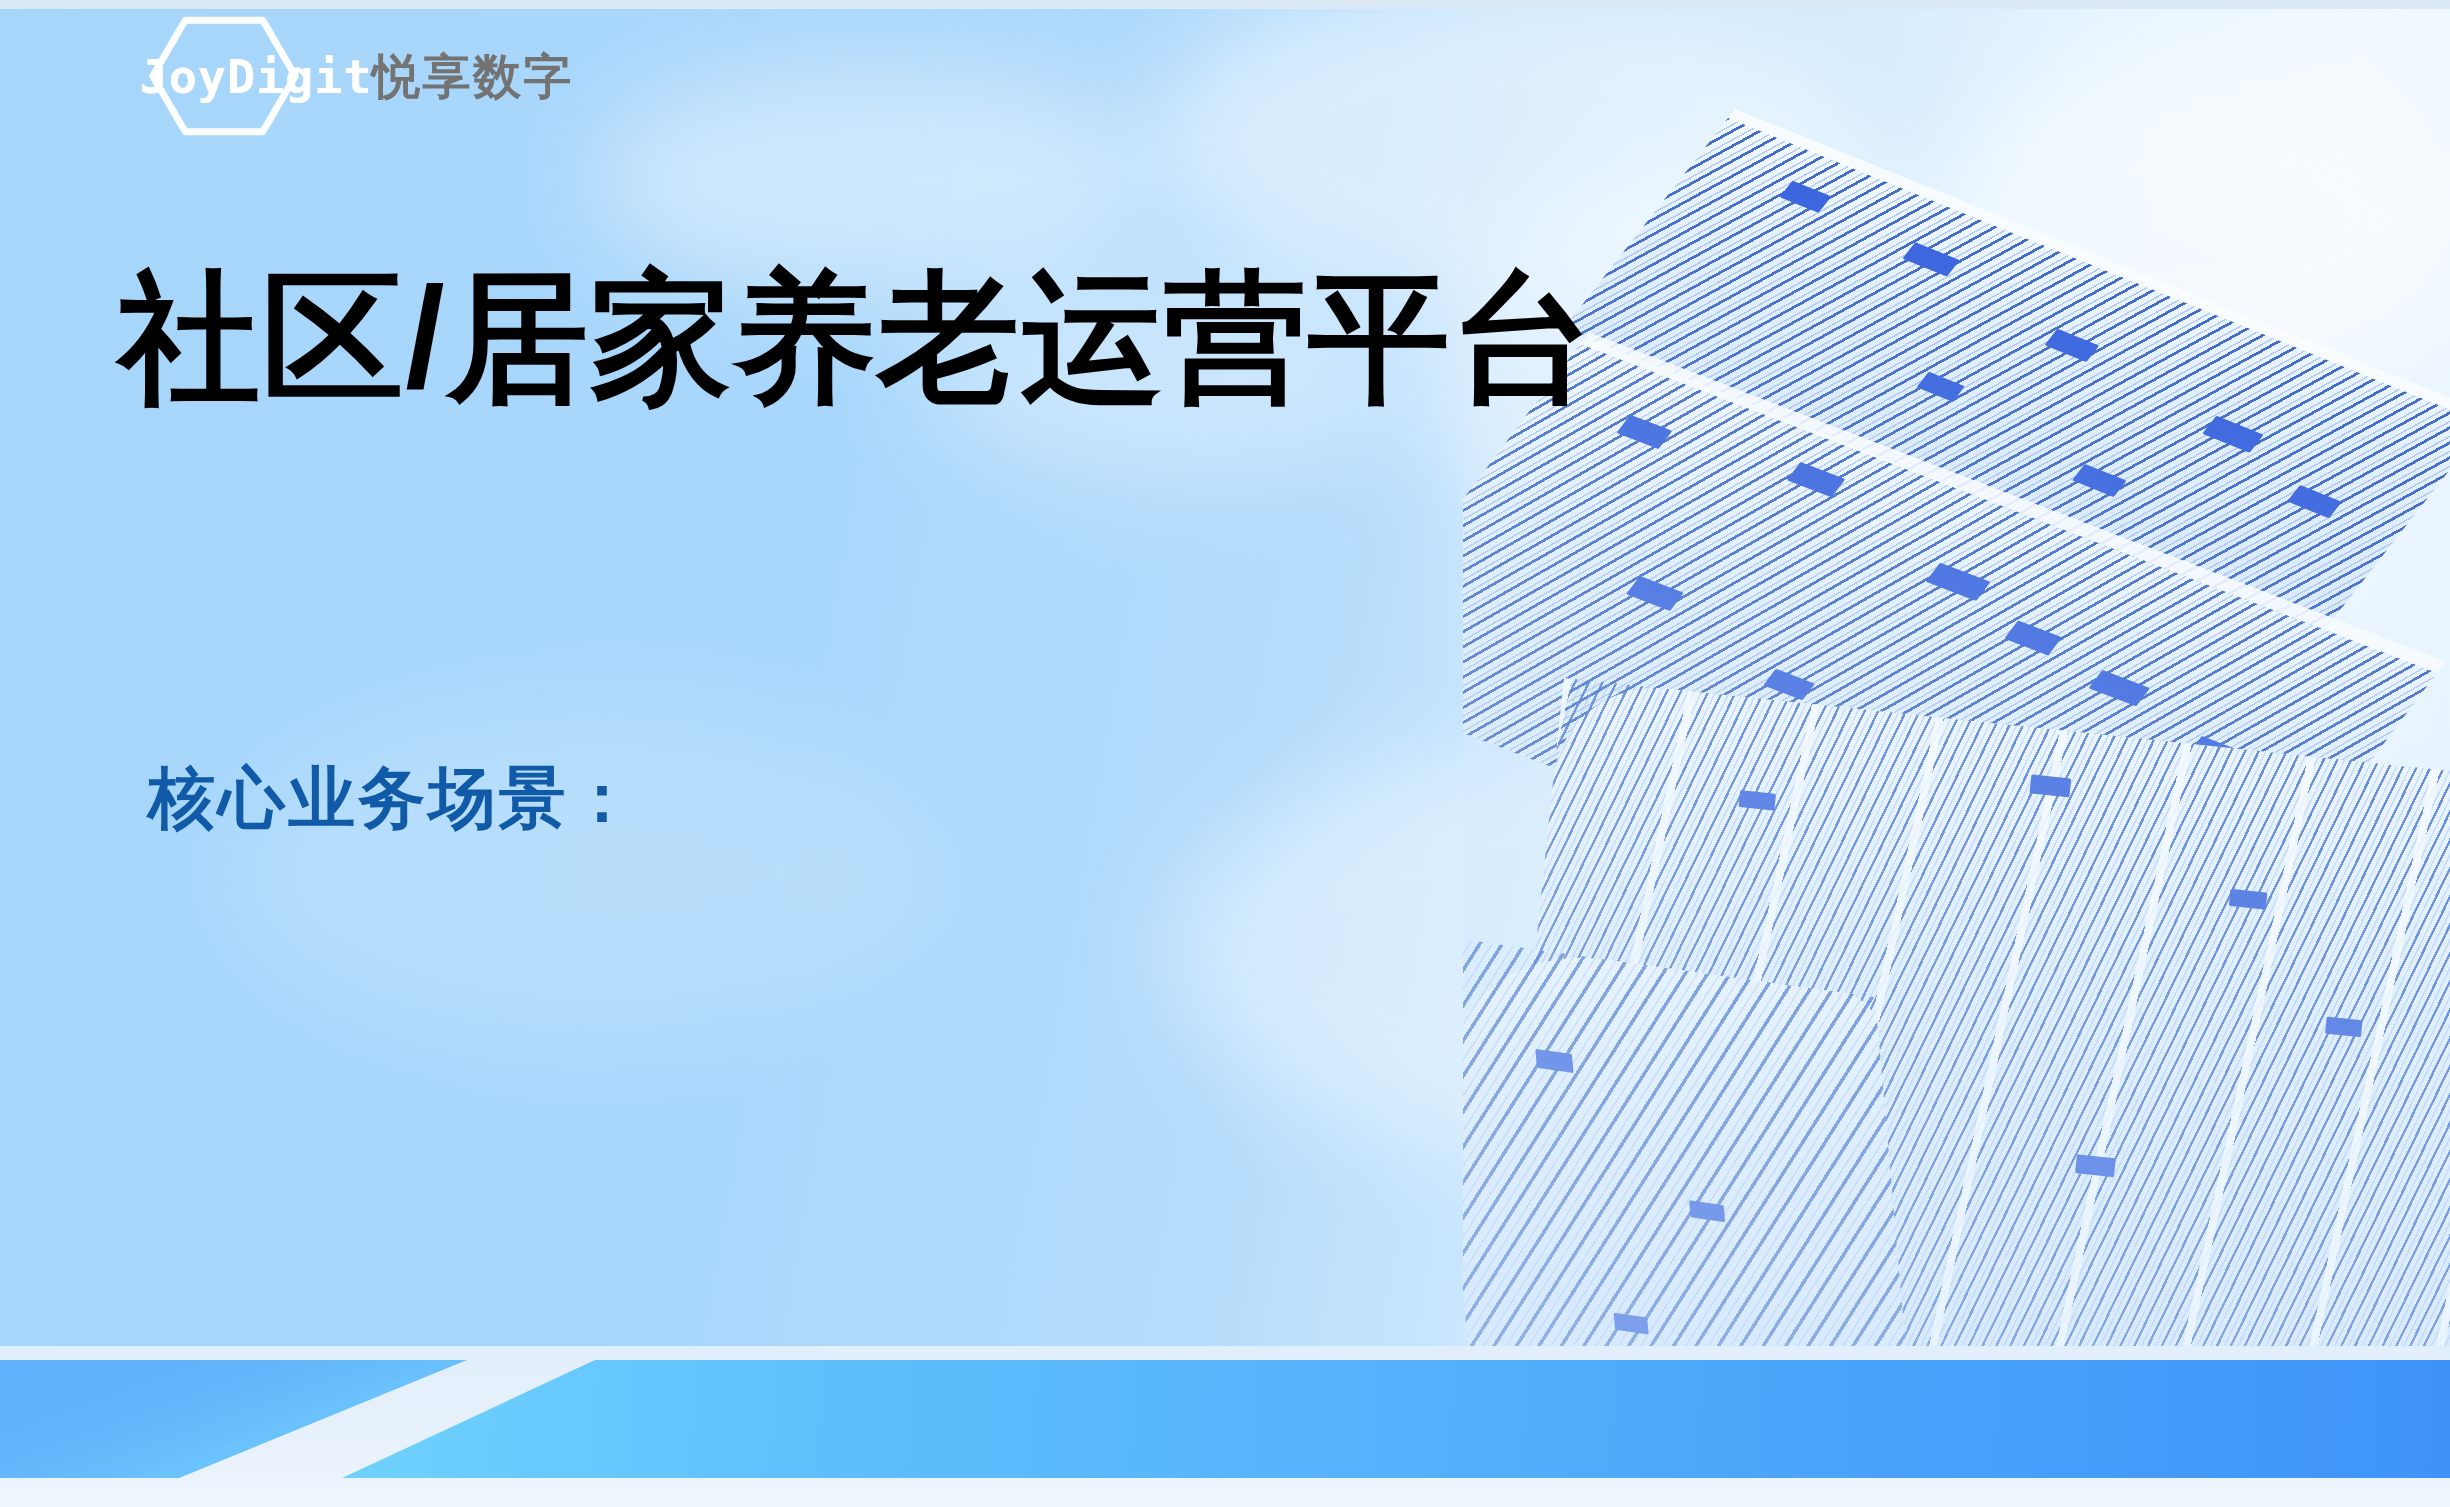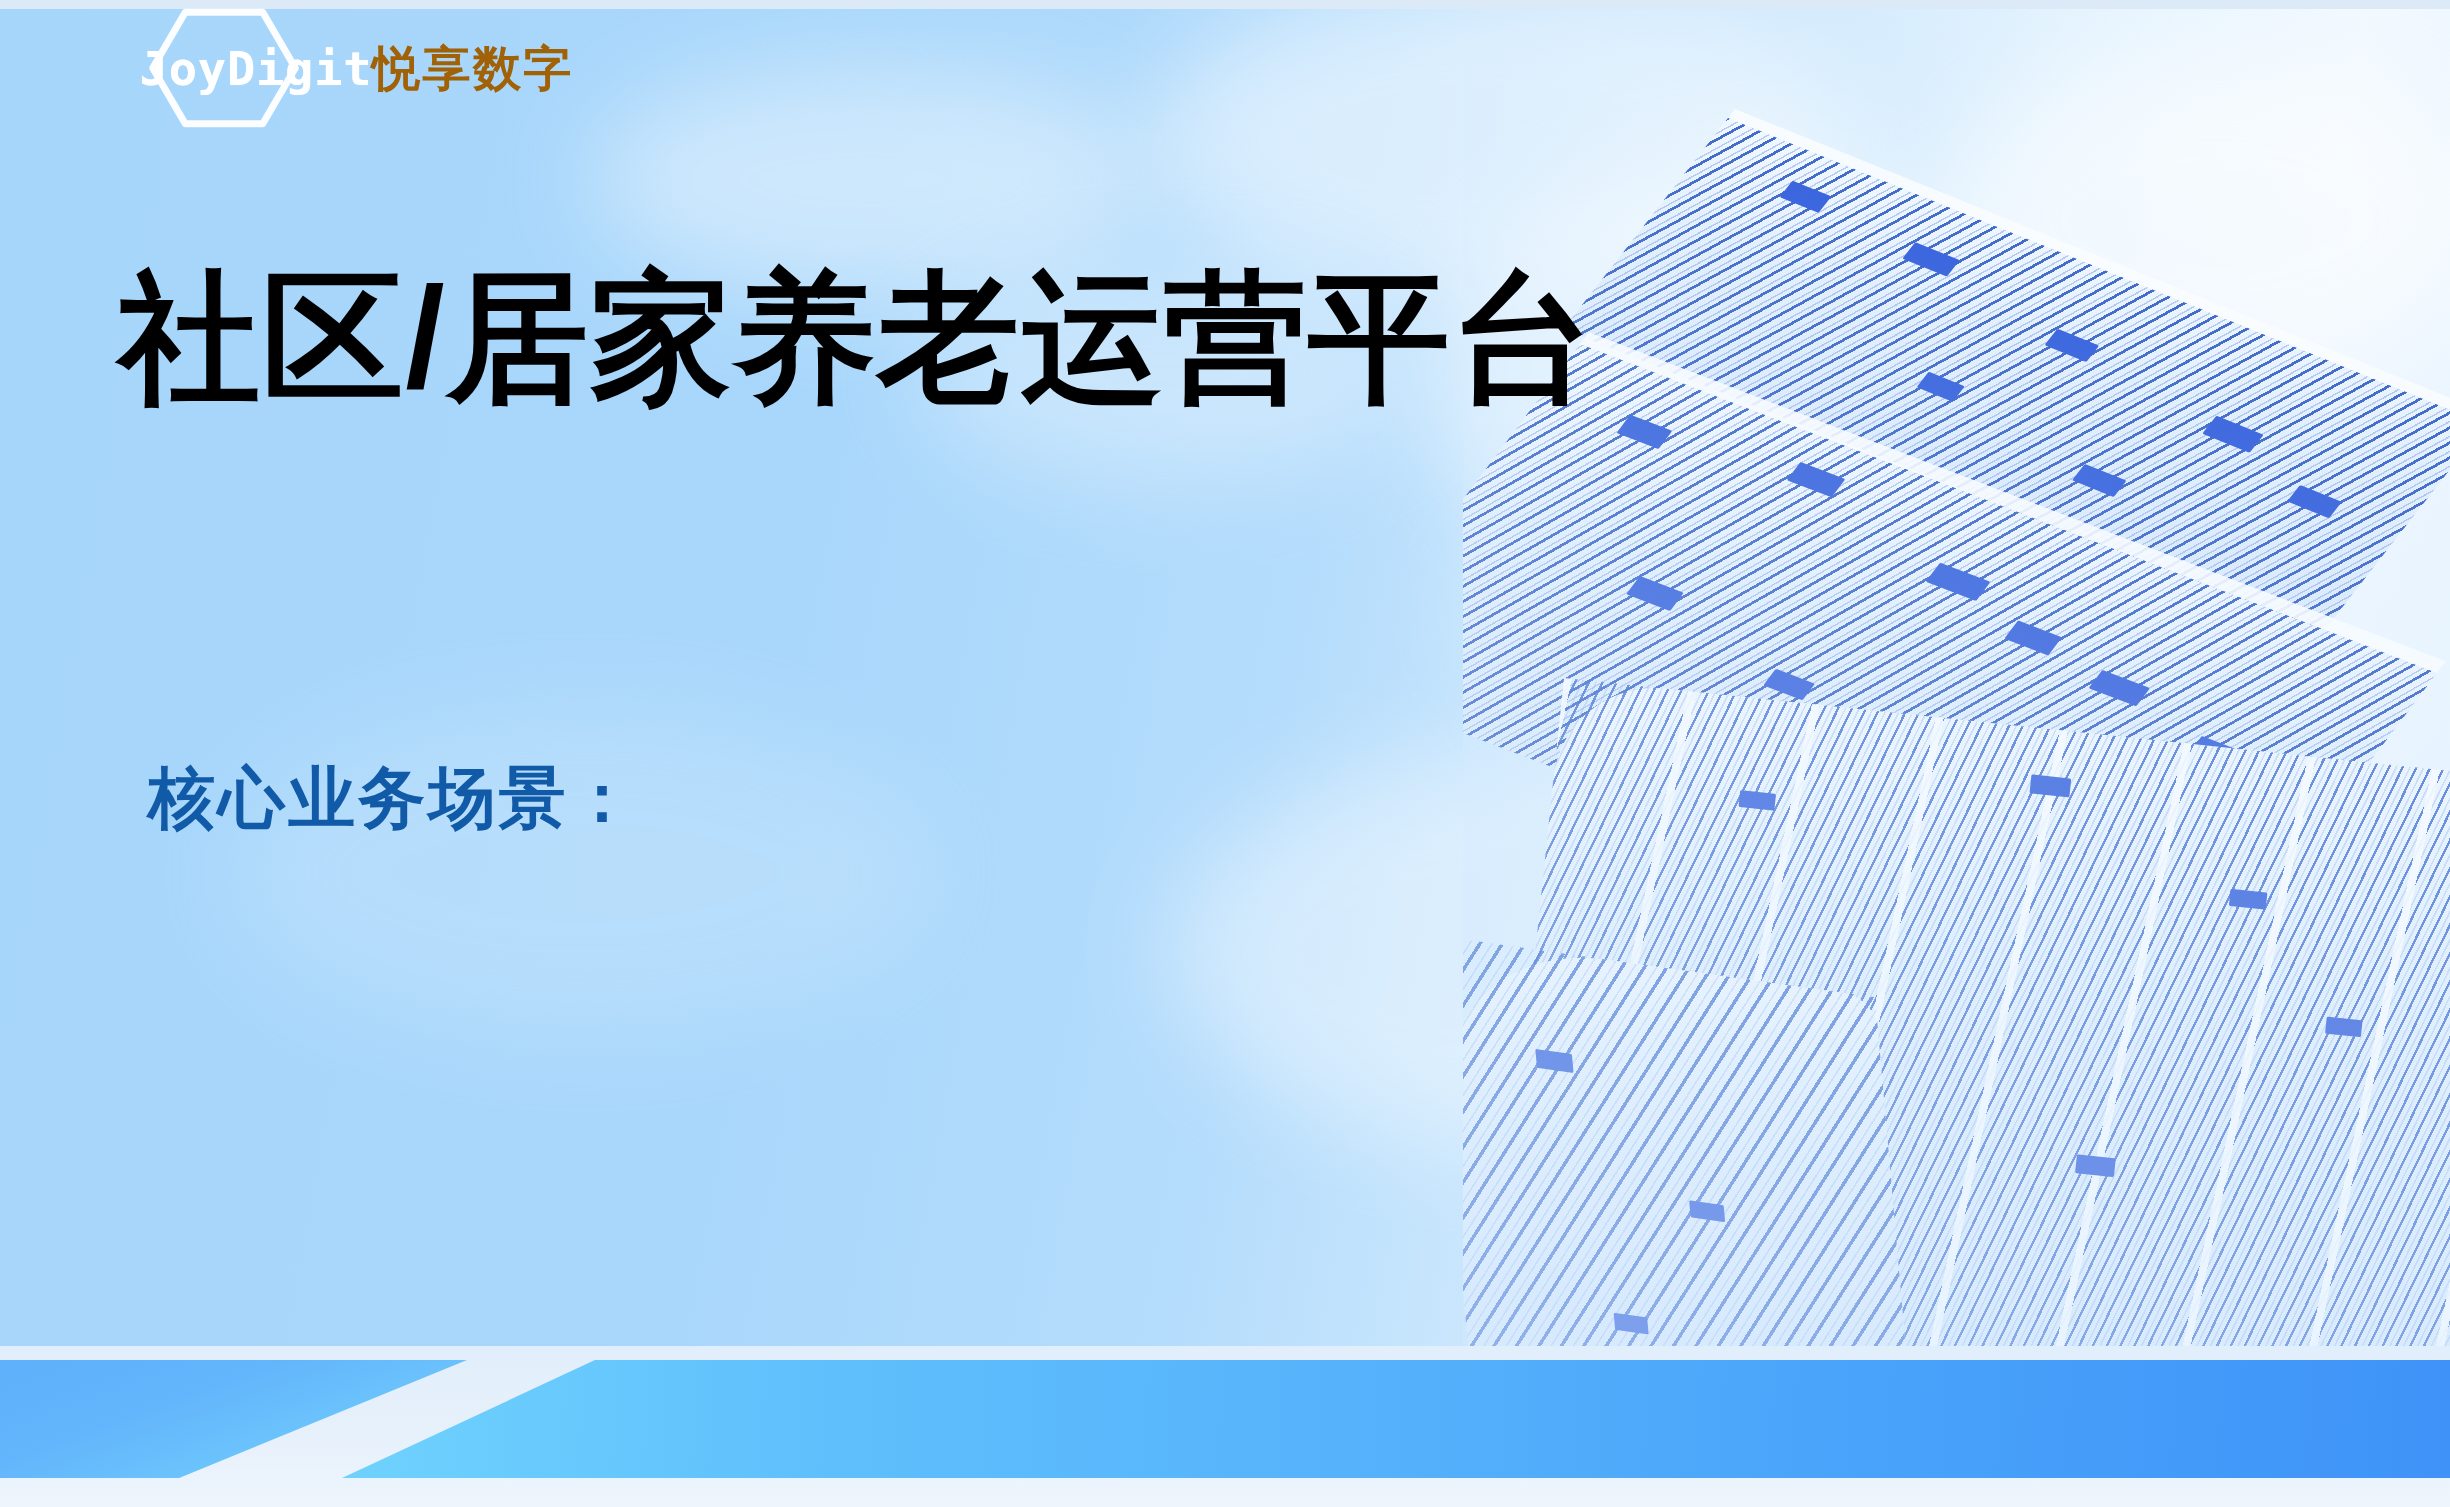--- a/index.html
+++ b/index.html
@@ -121,21 +121,21 @@
     );
   }
   .haze{
     position:absolute; inset:0;
     background:linear-gradient(200deg, rgba(220,238,255,.0) 0%, rgba(215,236,255,.35) 60%, rgba(208,232,255,.55) 100%);
     pointer-events:none;
   }
 
   
   .logo{
-    position:absolute; left:138px; top:28px;
+    position:absolute; left:138px; top:36px;
     z-index:40;
     display:flex; align-items:center; gap:20px;
     height:81px;
   }
   .logo-mark{
     position:relative;
     width:233px; height:81px;
     display:flex; align-items:center;
   }
   .hexagon{
@@ -152,21 +152,21 @@
     color:#ffffff;
     line-height:1;
     white-space:nowrap;
     padding-left:1.6px;
     text-shadow:0 0 0.8px rgba(255,255,255,.6);
   }
   .logo-cn{
     font-weight:700;
     font-size:48px;
     letter-spacing:2.3px;
-    color:#a16207;
+    color:#737373;
     line-height:1;
     white-space:nowrap;
     margin-left:-18.7px;
   }
 
   
   .headline{
     position:absolute; left:118px; top:261px;
     z-index:35;
     font-size:142px;

